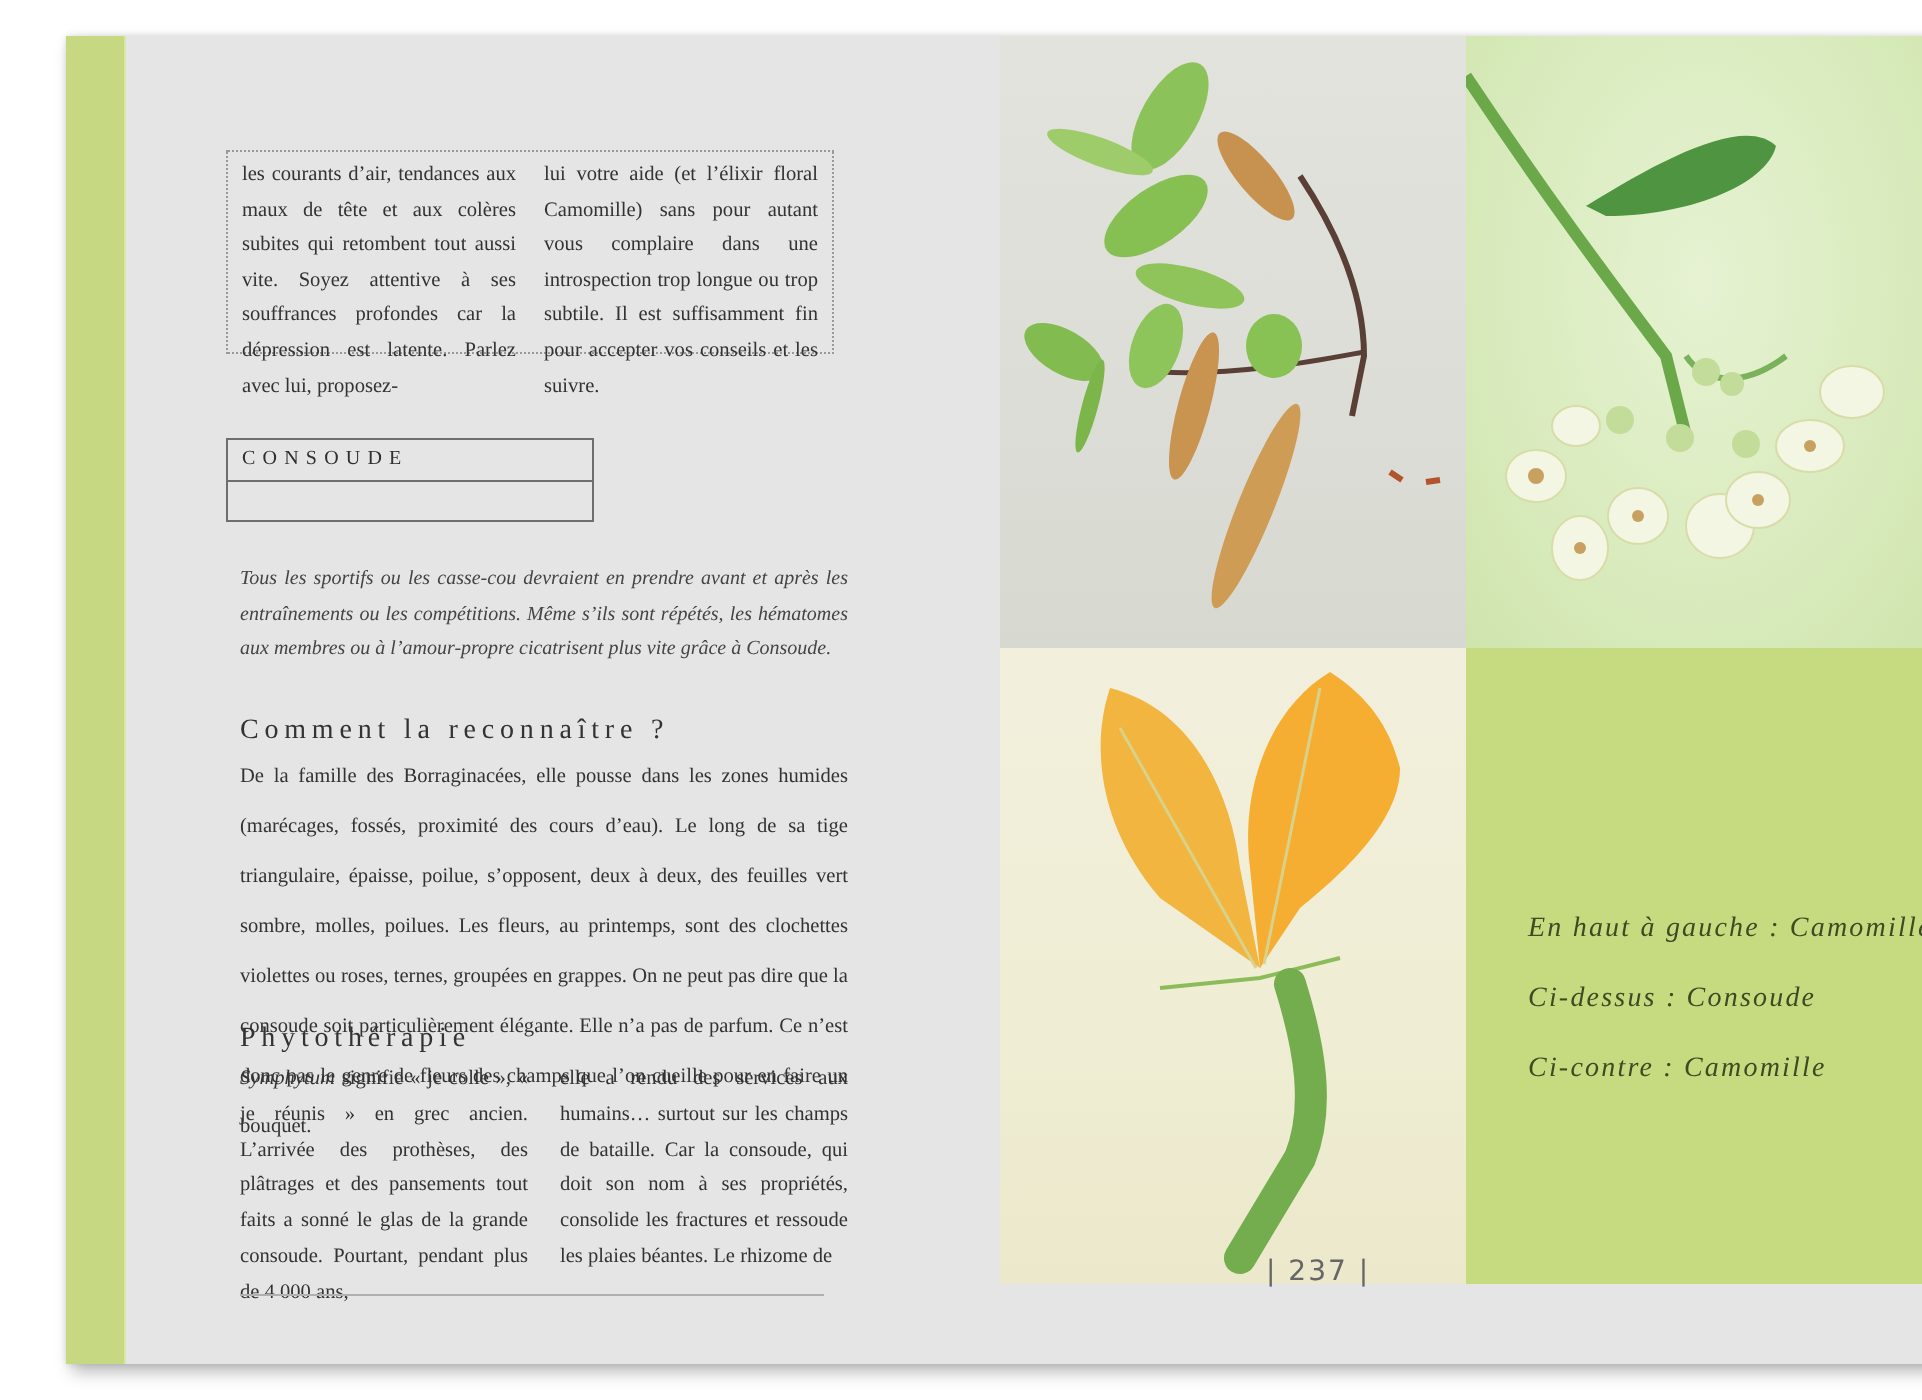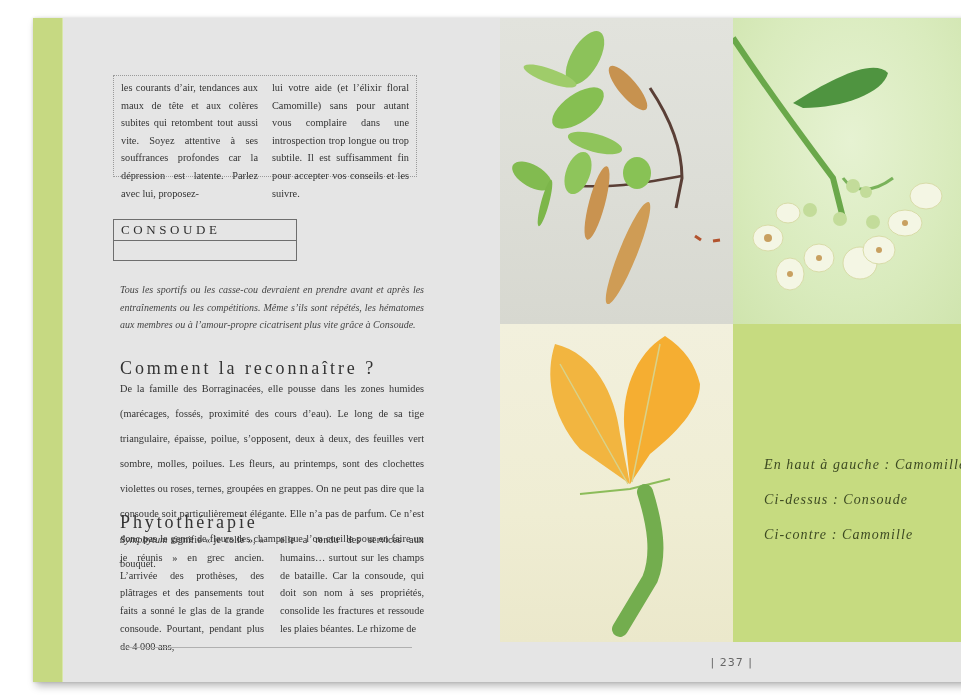--- a/index.html
+++ b/index.html
@@ -30,35 +30,35 @@
     .col {
       flex: 1; font-size: 10.3px; line-height: 17.6px; text-align: justify;
       color: #333;
     }
     .plant-box {
       position: absolute; left: 80px; top: 201px; width: 184px; height: 42px;
       border: 1px solid #6e6e6e; box-sizing: border-box;
     }
     .plant-name {
       height: 20px; border-bottom: 1px solid #6e6e6e;
-      font-size: 13px; letter-spacing: 3.6px; padding-left: 7px; line-height: 20px;
+      font-size: 10px; letter-spacing: 3.6px; padding-left: 7px; line-height: 20px;
       color: #2f2f2f;
     }
     .plant-latin {
       font-size: 11.5px; font-style: italic; padding-left: 6px; line-height: 20px;
       color: #2f2f2f;
     }
     .intro {
       position: absolute; left: 87px; top: 263px; width: 304px;
       font-size: 10px; line-height: 17.5px; font-style: italic; text-align: justify;
       color: #444;
     }
     .heading {
       position: absolute; left: 87px;
-      font-size: 18px; letter-spacing: 2.9px; color: #333;
+      font-size: 14px; letter-spacing: 2.9px; color: #333;
     }
     .h1 { top: 340px; }
     .h2 { top: 494px; }
     .body-para {
       position: absolute; left: 87px; top: 358px; width: 304px;
       font-size: 10.3px; line-height: 25px; text-align: justify; color: #333;
     }
     .two-col {
       position: absolute; left: 87px; top: 513px; width: 304px;
       display: flex; gap: 16px;
@@ -66,22 +66,22 @@
     .two-col .col { font-size: 10.3px; line-height: 17.8px; }
     .footer-rule {
       position: absolute; left: 87px; top: 629px; width: 292px; height: 1px;
       background: #b0b0b0;
     }
     .folio-left {
       position: absolute; left: 87px; top: 638px; width: 292px; text-align: center;
       font-size: 9.5px; letter-spacing: 1px; color: #555;
     }
     .folio-right {
-      position: absolute; left: 600px; top: 638px; width: 120px; text-align: right;
-      font-family: "DejaVu Sans", sans-serif; font-size: 11px; letter-spacing: 1px; color: #666;
+      position: absolute; left: 600px; top: 610px; width: 120px; text-align: left;
+      font-family: "DejaVu Sans", sans-serif; font-size: 14px; letter-spacing: 1px; color: #666;
     }
     
     .photo {
       position: absolute; overflow: hidden;
     }
     .ph-catkin {
       left: 467px; top: 0; width: 233px; height: 306px;
       background: linear-gradient(180deg, #e2e3dd 0%, #dcddd6 60%, #d7d8d0 100%);
     }
     .ph-comfrey {

